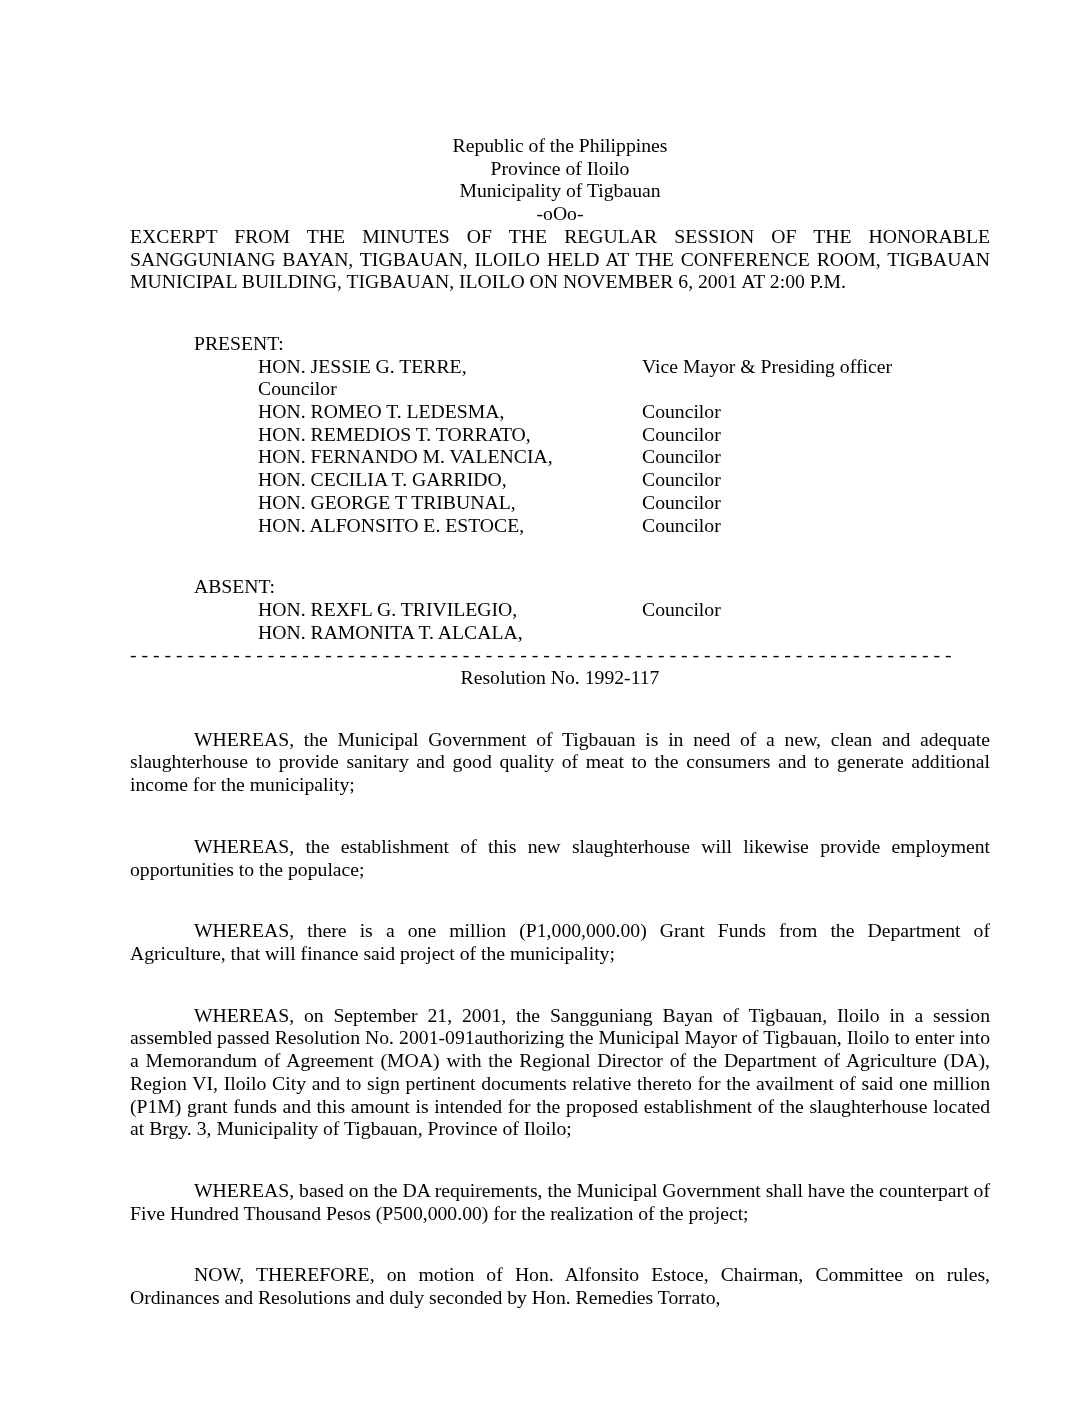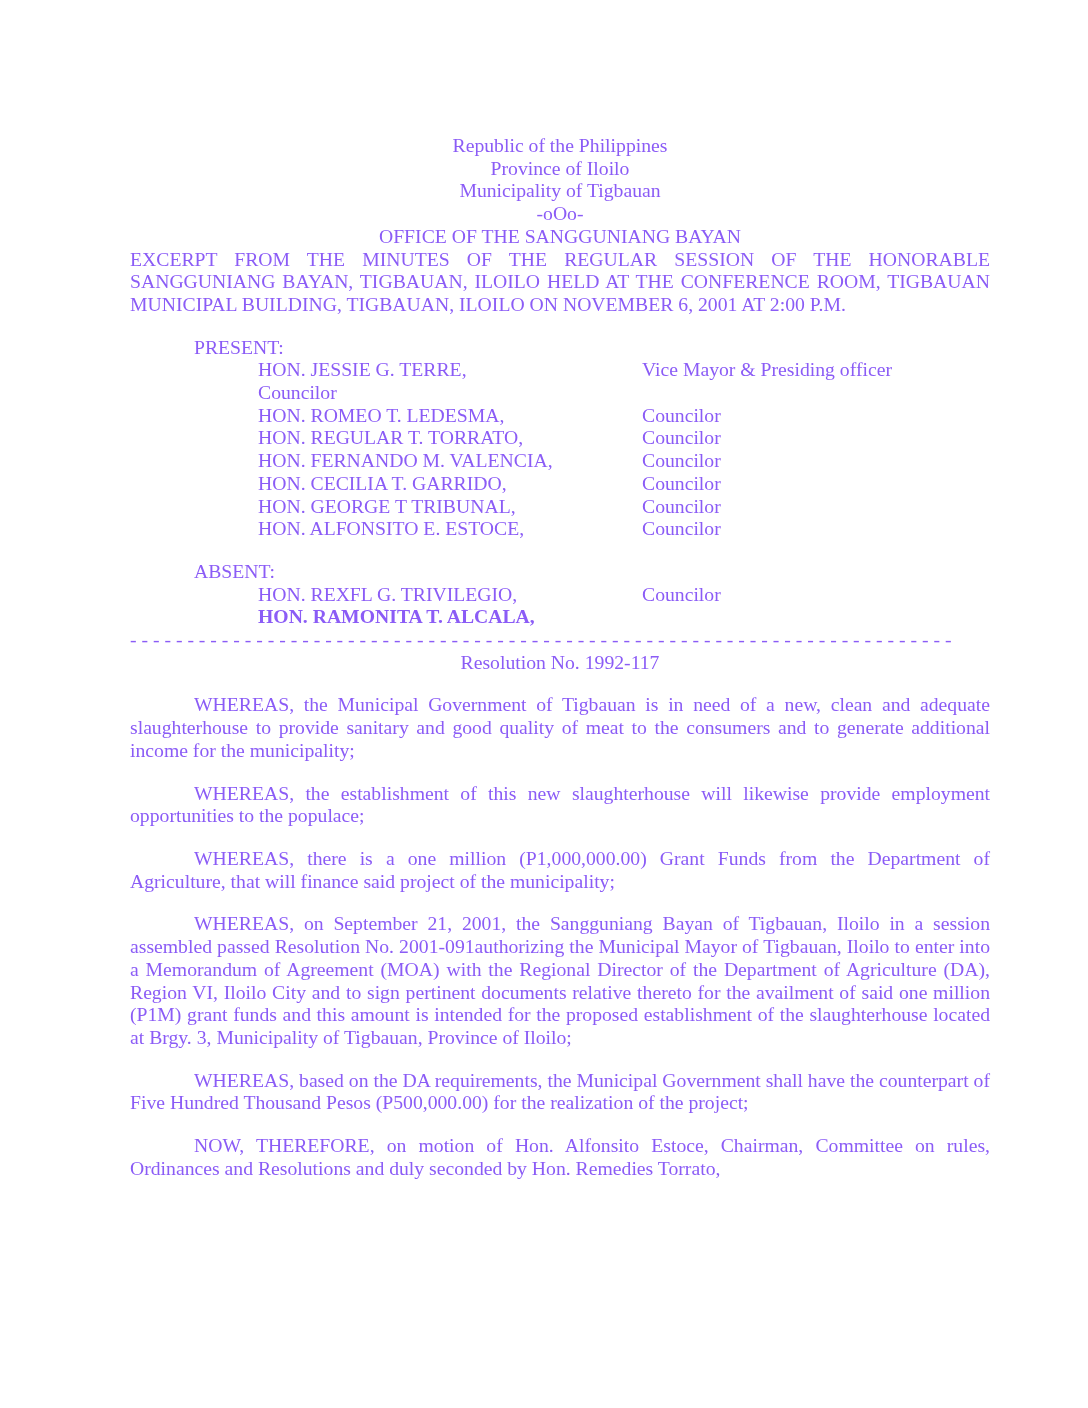--- a/index.html
+++ b/index.html
@@ -10,69 +10,68 @@
     margin: 0;
     overflow: hidden;
   }
   .page {
     width: 1088px;
     height: 1408px;
     padding: 134px 98px 40px 130px;
     font-family: "Liberation Serif", "DejaVu Serif", serif;
     font-size: 19.7px;
     line-height: 22.7px;
-    color: #8b5cf6;
+    color: #000000;
     background: #ffffff;
   }
   .center   { text-align: center; }
   .justify  { text-align: justify; }
-  .mt       { margin-top: 20px; }
+  .mt       { margin-top: 39px; }
   .mt-sm    { }
   .label-indent { padding-left: 64px; }
   .attendee-row { display: flex; padding-left: 128px; }
   .attendee-row .name  { width: 384px; flex: none; }
-  .attendee-row.wide .name { width: 320px; flex: none; font-weight: bold; }
+  .attendee-row.wide .name { width: 320px; flex: none; }
   .attendee-row .title { flex: none; text-align: right; }
   .divider {
     white-space: nowrap;
     overflow: hidden;
     width: 100%;
   }
   .para { text-align: justify; text-indent: 64px; }
 </style>
 </head>
 <body>
 
 <div class="page">
 
   <div>
     <div class="center">Republic of the Philippines</div>
     <div class="center">Province of Iloilo</div>
     <div class="center">Municipality of Tigbauan</div>
     <div class="center">-oOo-</div>
-    <div class="center">OFFICE OF THE SANGGUNIANG BAYAN</div>
   </div>
 
   <div class="justify mt-sm">EXCERPT FROM THE MINUTES OF THE REGULAR SESSION OF THE HONORABLE SANGGUNIANG BAYAN, TIGBAUAN, ILOILO HELD AT THE CONFERENCE ROOM, TIGBAUAN MUNICIPAL BUILDING, TIGBAUAN, ILOILO ON NOVEMBER 6, 2001 AT 2:00 P.M.</div>
 
   <div class="mt">
     <div class="label-indent">PRESENT:</div>
     <div class="attendee-row">
       <span class="name">HON. JESSIE G. TERRE,</span>
       <span class="title">Vice Mayor &amp; Presiding officer</span>
     </div>
     <div class="attendee-row">
       <span class="title">Councilor</span>
     </div>
     <div class="attendee-row">
       <span class="name">HON. ROMEO T. LEDESMA,</span>
       <span class="title">Councilor</span>
     </div>
     <div class="attendee-row">
-      <span class="name">HON. REGULAR T. TORRATO,</span>
+      <span class="name">HON. REMEDIOS T. TORRATO,</span>
       <span class="title">Councilor</span>
     </div>
     <div class="attendee-row">
       <span class="name">HON. FERNANDO M. VALENCIA,</span>
       <span class="title">Councilor</span>
     </div>
     <div class="attendee-row">
       <span class="name">HON. CECILIA T. GARRIDO,</span>
       <span class="title">Councilor</span>
     </div>

